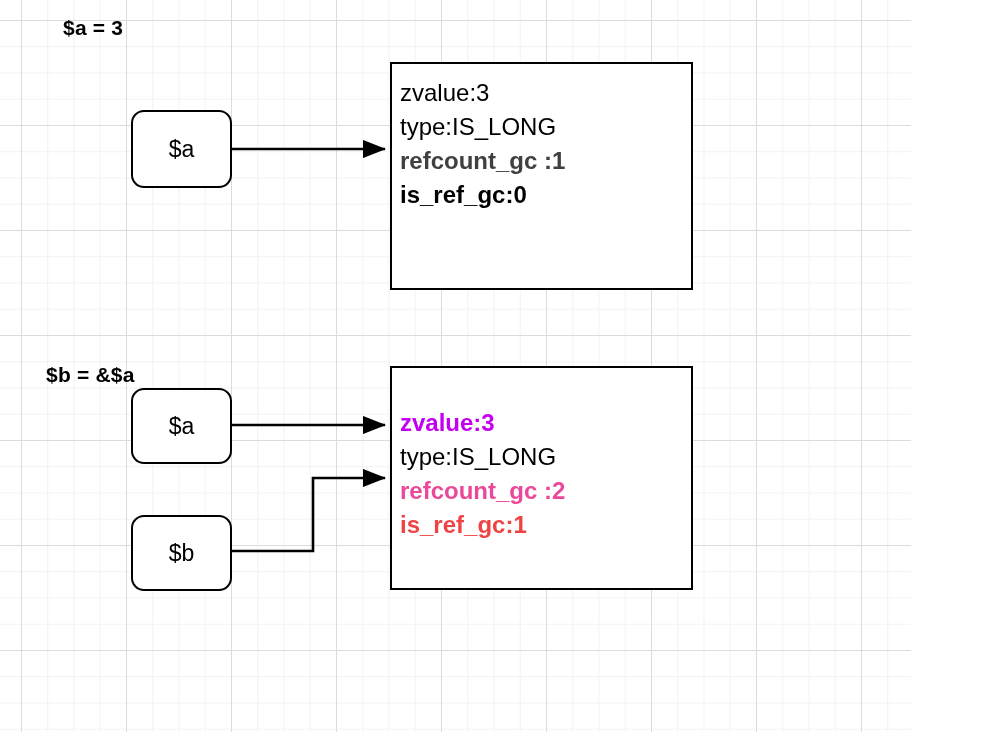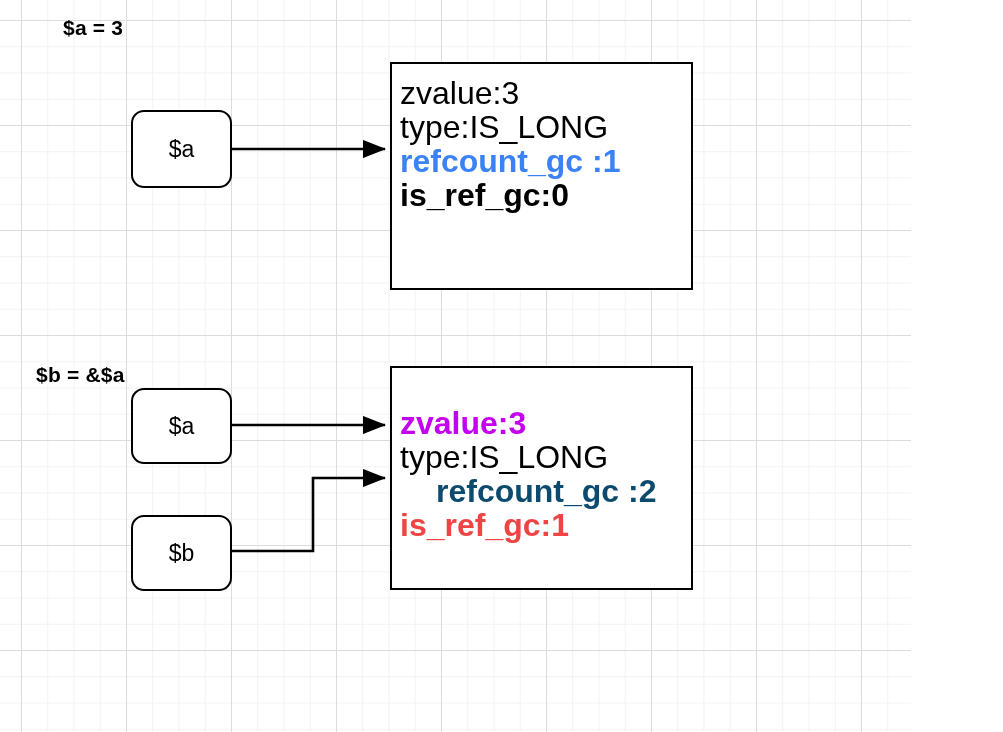--- a/index.html
+++ b/index.html
@@ -57,21 +57,21 @@
 
   .zval-box {
     position: absolute;
     box-sizing: border-box;
     border: 2.6px solid #000000;
     background: #ffffff;
     padding: 12px 0 0 8px;
   }
   .zval-line {
     font-family: "Liberation Sans", sans-serif;
-    font-size: 32px;
+    font-size: 24px;
     line-height: 34px;
     white-space: nowrap;
     color: #000000;
   }
   .zval-line.hl {
     font-weight: bold;
   }
 
   svg.arrows {
     position: absolute;
@@ -90,38 +90,38 @@
 
   <div class="section-label" style="left:63px; top:16px;">$a = 3</div>
 
   <div class="var-box" style="left:131px; top:110px; width:101px; height:78px;">
     <span class="var-label">$a</span>
   </div>
 
   <div class="zval-box" style="left:390px; top:62px; width:303px; height:228px;">
     <div class="zval-line" style="color:#000000;">zvalue:3</div>
     <div class="zval-line" style="color:#000000;">type:IS_LONG</div>
-    <div class="zval-line hl" style="color:#3b82f6;">refcount_gc :1</div>
+    <div class="zval-line hl" style="color:#404040;">refcount_gc :1</div>
     <div class="zval-line" style="color:#000000;font-weight:bold;">is_ref_gc:0</div>
   </div>
 
-  <div class="section-label" style="left:36px; top:363px;">$b = &amp;$a</div>
+  <div class="section-label" style="left:46px; top:363px;">$b = &amp;$a</div>
 
   <div class="var-box" style="left:131px; top:388px; width:101px; height:76px;">
     <span class="var-label">$a</span>
   </div>
 
   <div class="var-box" style="left:131px; top:515px; width:101px; height:76px;">
     <span class="var-label">$b</span>
   </div>
 
   <div class="zval-box" style="left:390px; top:366px; width:303px; height:224px; padding-top:38px;">
     <div class="zval-line hl" style="color:#c400f0;">zvalue:3</div>
     <div class="zval-line" style="color:#000000;">type:IS_LONG</div>
-    <div class="zval-line hl" style="color:#0c4a6e;margin-left:36px;">refcount_gc :2</div>
+    <div class="zval-line hl" style="color:#ec4899;">refcount_gc :2</div>
     <div class="zval-line hl" style="color:#ef4444;">is_ref_gc:1</div>
   </div>
 
   <svg class="arrows" viewBox="0 0 1003 732">
     <defs>
       <marker id="arrowhead" markerWidth="9" markerHeight="7" refX="8.5" refY="3.5" orient="auto" markerUnits="strokeWidth">
         <polygon points="0 0, 9 3.5, 0 7" fill="#000000"></polygon>
       </marker>
     </defs>
 

